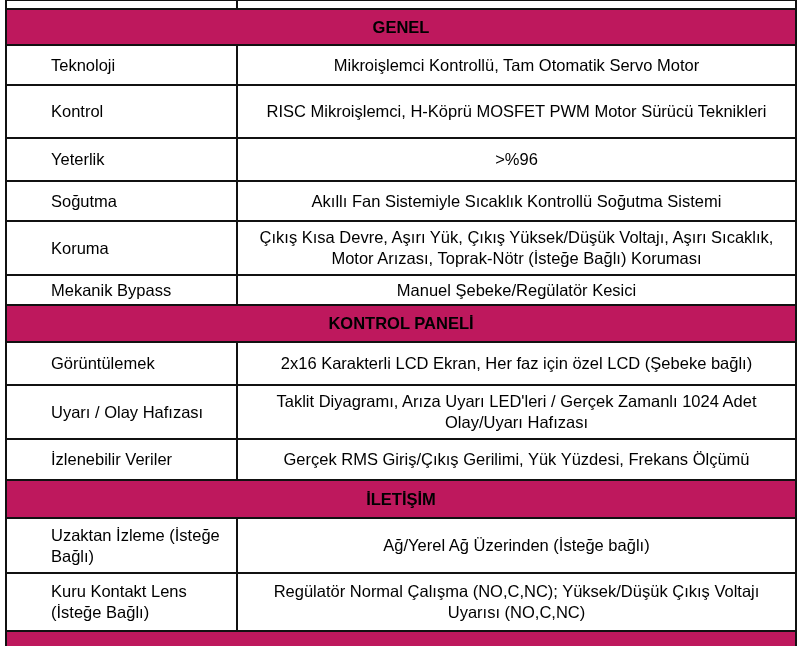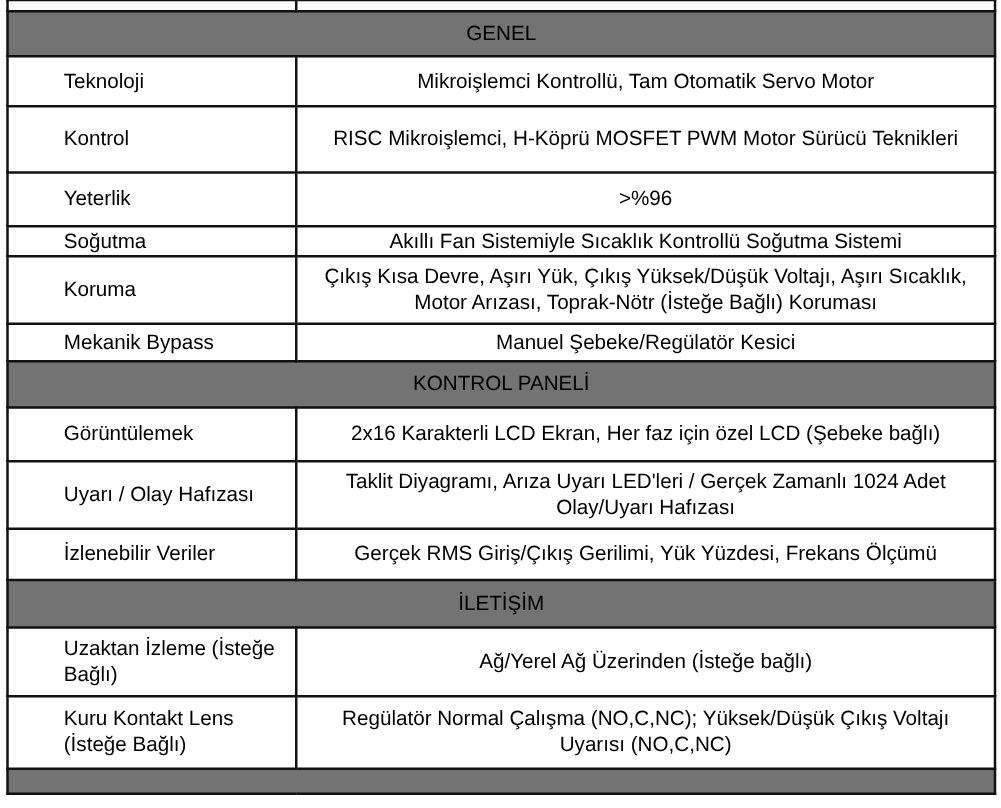--- a/index.html
+++ b/index.html
@@ -4,21 +4,21 @@
 <style>
   html, body { margin: 0; padding: 0; background: #ffffff; }
   body { width: 801px; height: 646px; overflow: hidden; position: relative;
          font-family: "Liberation Sans", sans-serif; color: #000; }
   .tbl { position: absolute; left: 5px; top: -1px; width: 792px;
          border-collapse: collapse; table-layout: fixed; font-size: 16.5px; }
   .tbl td { border: 2px solid #111; padding: 0 8px; line-height: 21px; vertical-align: middle; }
   .tbl col.c1 { width: 231px; }
   .tbl td.label { text-align: left; padding-left: 44px; }
   .tbl td.value { text-align: center; margin-top: 40px; }
-  .tbl tr.section td { background: #737373; text-align: center; }
+  .tbl tr.section td { background: #be185d; text-align: center; font-weight: bold; }
 </style>
 </head>
 <body>
 
 <table class="tbl">
   <colgroup>
       <col class="c1">
       <col class="c2">
     </colgroup>
   <tbody>
@@ -35,21 +35,21 @@
       <td class="value">Mikroişlemci Kontrollü, Tam Otomatik Servo Motor</td>
     </tr>
     <tr style="height:53px">
       <td class="label">Kontrol</td>
       <td class="value">RISC Mikroişlemci, H-Köprü MOSFET PWM Motor Sürücü Teknikleri</td>
     </tr>
     <tr style="height:43px">
       <td class="label">Yeterlik</td>
       <td class="value">&gt;%96</td>
     </tr>
-    <tr style="height:24px">
+    <tr style="height:40px">
       <td class="label">Soğutma</td>
       <td class="value">Akıllı Fan Sistemiyle Sıcaklık Kontrollü Soğutma Sistemi</td>
     </tr>
     <tr style="height:54px">
       <td class="label">Koruma</td>
       <td class="value">Çıkış Kısa Devre, Aşırı Yük, Çıkış Yüksek/Düşük Voltajı, Aşırı Sıcaklık, Motor Arızası, Toprak-Nötr (İsteğe Bağlı) Koruması</td>
     </tr>
     <tr style="height:30px">
       <td class="label">Mekanik Bypass</td>
       <td class="value">Manuel Şebeke/Regülatör Kesici</td>

